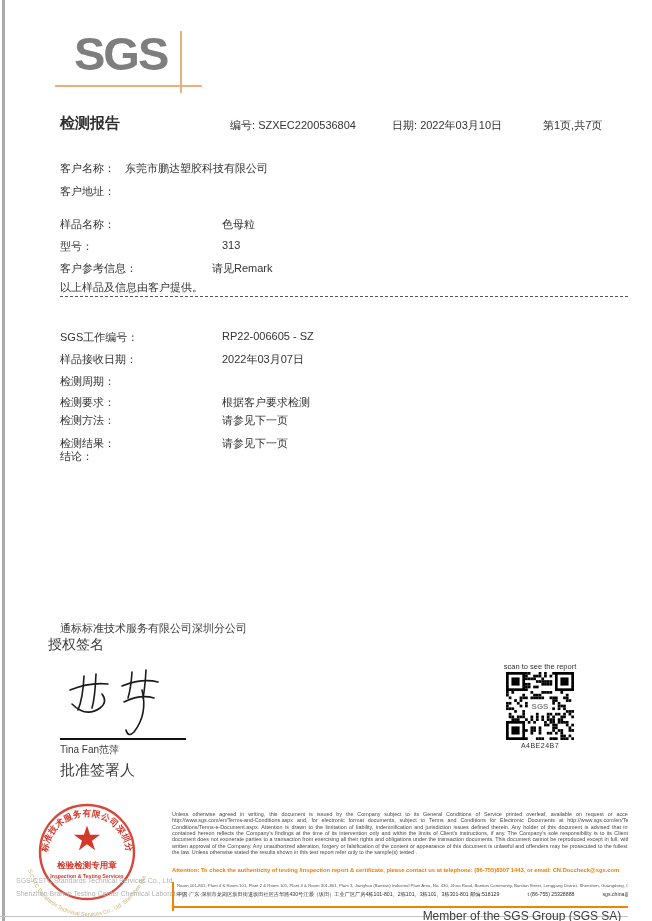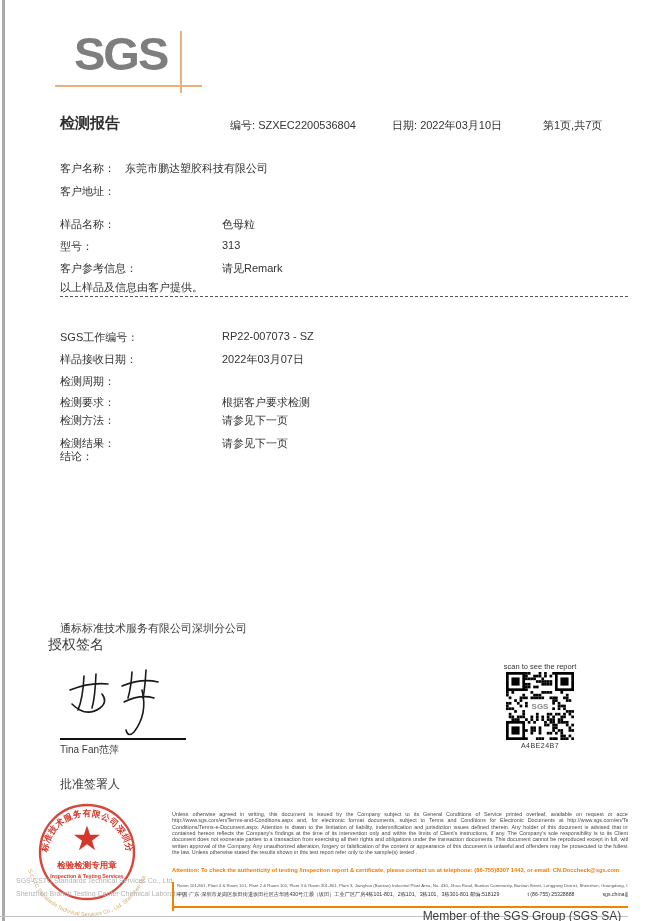--- a/index.html
+++ b/index.html
@@ -34,21 +34,21 @@
   .conclusion {
     left:222px; top:447px; width:422px; font-size:11px; line-height:17px; color:#333; text-align:left;
   }
 
   
   .sig-company { left:60px; top:621px; font-size:11px; }
   .sig-label   { left:48px; top:636px; font-size:14px; }
   .sig-svg     { left:56px; top:658px; }
   .sig-line    { left:60px; top:738px; width:126px; height:2px; background:#111; }
   .sig-name    { left:60px; top:743px; font-size:10px; }
-  .sig-role    { left:60px; top:761px; font-size:12px;margin-top:15px; }
+  .sig-role    { left:60px; top:761px; font-size:15px; }
 
   
   .qr-caption { left:496px; top:662px; width:88px; text-align:center; font-size:7.5px; color:#333; }
   .qr-box     { left:506px; top:672px; width:68px; height:68px; }
   .qr-code    { left:496px; top:742px; width:88px; text-align:center; font-size:7px; color:#333; letter-spacing:0.5px; }
 
   
   .stamp-svg { left:14px; top:792px; }
   .ftr-co { left:16px; font-size:7px; color:#b3b3b3; white-space:nowrap; }
   .ftr-co1 { top:877px; }
@@ -101,27 +101,27 @@
 
   <div class="lbl" style="top:161px">客户名称：</div>
   <div class="val" style="left:125px; top:161px">东莞市鹏达塑胶科技有限公司</div>
   <div class="lbl" style="top:184px">客户地址：</div>
 
   <div class="lbl" style="top:217px">样品名称：</div>
   <div class="val" style="left:222px; top:217px">色母粒</div>
   <div class="lbl" style="top:239px">型号：</div>
   <div class="val" style="left:222px; top:239px">313</div>
   <div class="lbl" style="top:261px">客户参考信息：</div>
-  <div class="val" style="left:222px; top:261px">请见Remark</div>
+  <div class="val" style="left:212px; top:261px">请见Remark</div>
   <div class="lbl" style="top:280px">以上样品及信息由客户提供。</div>
 
   <div class="abs dashed-sep"></div>
 
   <div class="lbl" style="top:330px">SGS工作编号：</div>
-  <div class="val" style="left:222px; top:330px">RP22-007073 - SZ</div>
+  <div class="val" style="left:222px; top:330px">RP22-006605 - SZ</div>
   <div class="lbl" style="top:352px">样品接收日期：</div>
   <div class="val" style="left:222px; top:352px">2022年03月07日</div>
   <div class="lbl" style="top:374px">检测周期：</div>
   <div class="lbl" style="top:395px">检测要求：</div>
   <div class="val" style="left:222px; top:395px">根据客户要求检测</div>
   <div class="lbl" style="top:413px">检测方法：</div>
   <div class="val" style="left:222px; top:413px">请参见下一页</div>
   <div class="lbl" style="top:436px">检测结果：</div>
   <div class="val" style="left:222px; top:436px">请参见下一页</div>
 

